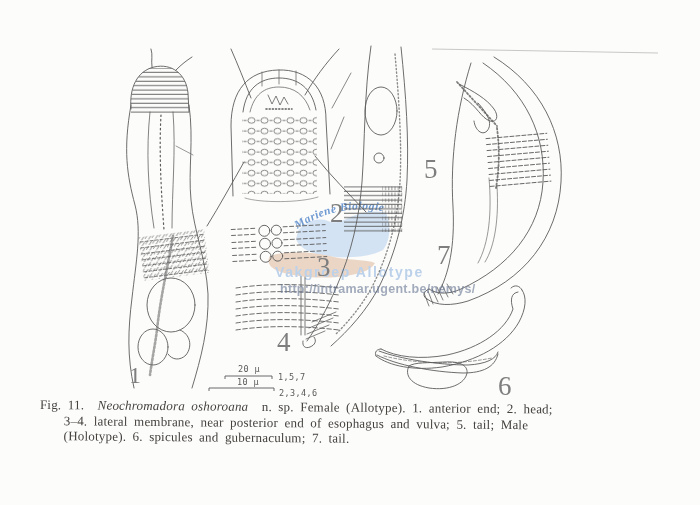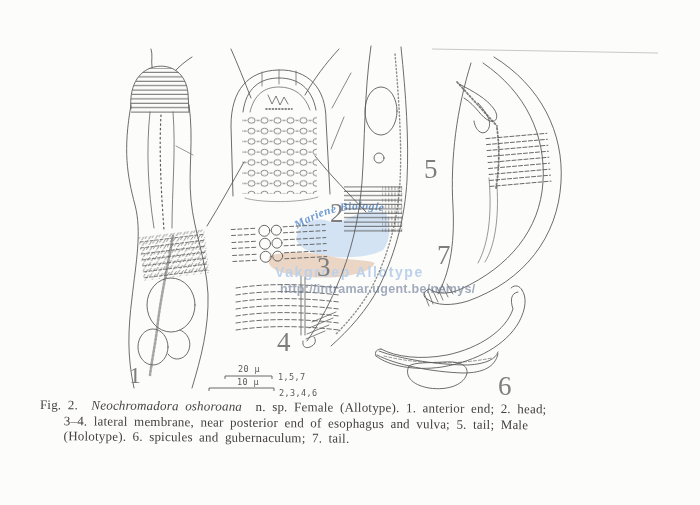--- a/index.html
+++ b/index.html
@@ -220,19 +220,19 @@
     <path d="M209,388 L274,388 M209,388 l0,3 M274,388 l0,3"></path>
   </g>
   <text class="scaletxt" x="238" y="372">20 μ</text>
   <text class="scaletxt" x="278" y="380">1,5,7</text>
   <text class="scaletxt" x="237" y="385">10 μ</text>
   <text class="scaletxt" x="279" y="396">2,3,4,6</text>
 </svg>
 
 <div class="abs caption">
   <div>
-    <span class="sp">Fig. 2.</span>
+    <span class="sp">Fig. 11.</span>
     <span class="sp species">Neochromadora oshoroana</span>
     <span>n. sp.  Female (Allotype).  1. anterior end; 2. head;</span>
   </div>
   <div class="indent">3–4. lateral membrane, near posterior end of esophagus and vulva; 5. tail; Male</div>
   <div class="indent">(Holotype).  6. spicules and gubernaculum; 7. tail.</div>
 </div>
 
 </body></html>

